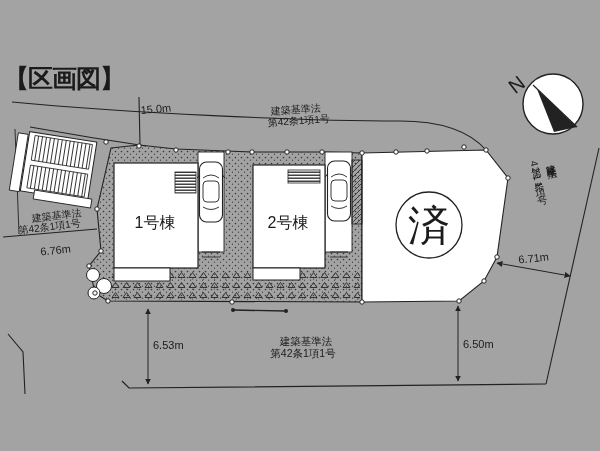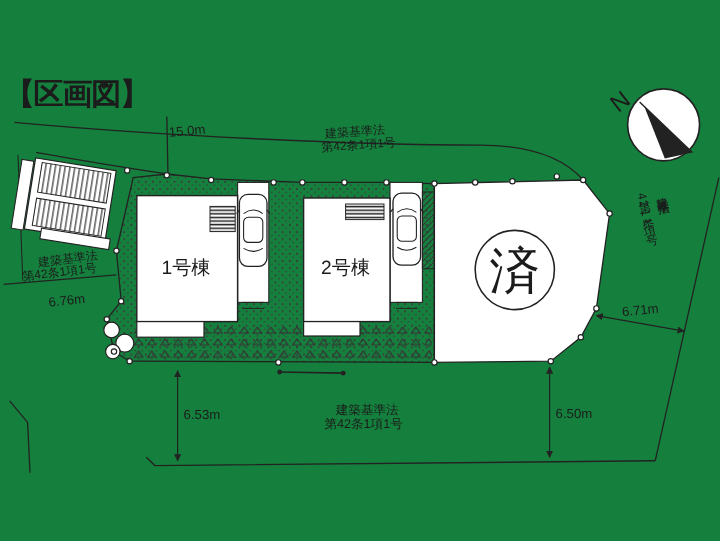--- a/index.html
+++ b/index.html
@@ -1,16 +1,16 @@
 <!DOCTYPE html>
 <html><head>
 <meta charset="utf-8">
 <style>
   html,body{margin:0;padding:0;background:#e8e8e8;}
-  .stage{position:relative;width:600px;height:451px;background:#15803d;overflow:hidden;
+  .stage{position:relative;width:600px;height:451px;background:#a3a3a3;overflow:hidden;
          font-family:"Liberation Sans",sans-serif;color:#1b1b1b;}
   .plan-title{position:absolute;left:4px;top:62px;font-size:25px;font-weight:700;
               letter-spacing:-1px;white-space:nowrap;}
   .law-vertical{position:absolute;left:529px;top:158px;writing-mode:vertical-rl;
                 font-size:10px;letter-spacing:1px;line-height:15px;
                 transform:rotate(-12deg);transform-origin:center;}
   .law-vertical span{display:block;}
   svg{position:absolute;left:0;top:0;}
   svg text{font-family:"Liberation Sans",sans-serif;fill:#1b1b1b;}
 </style>

